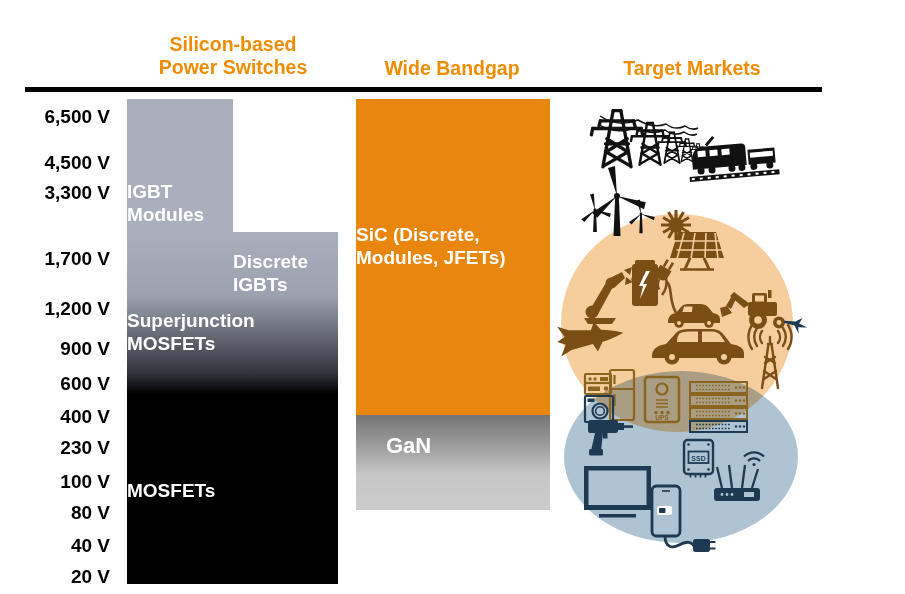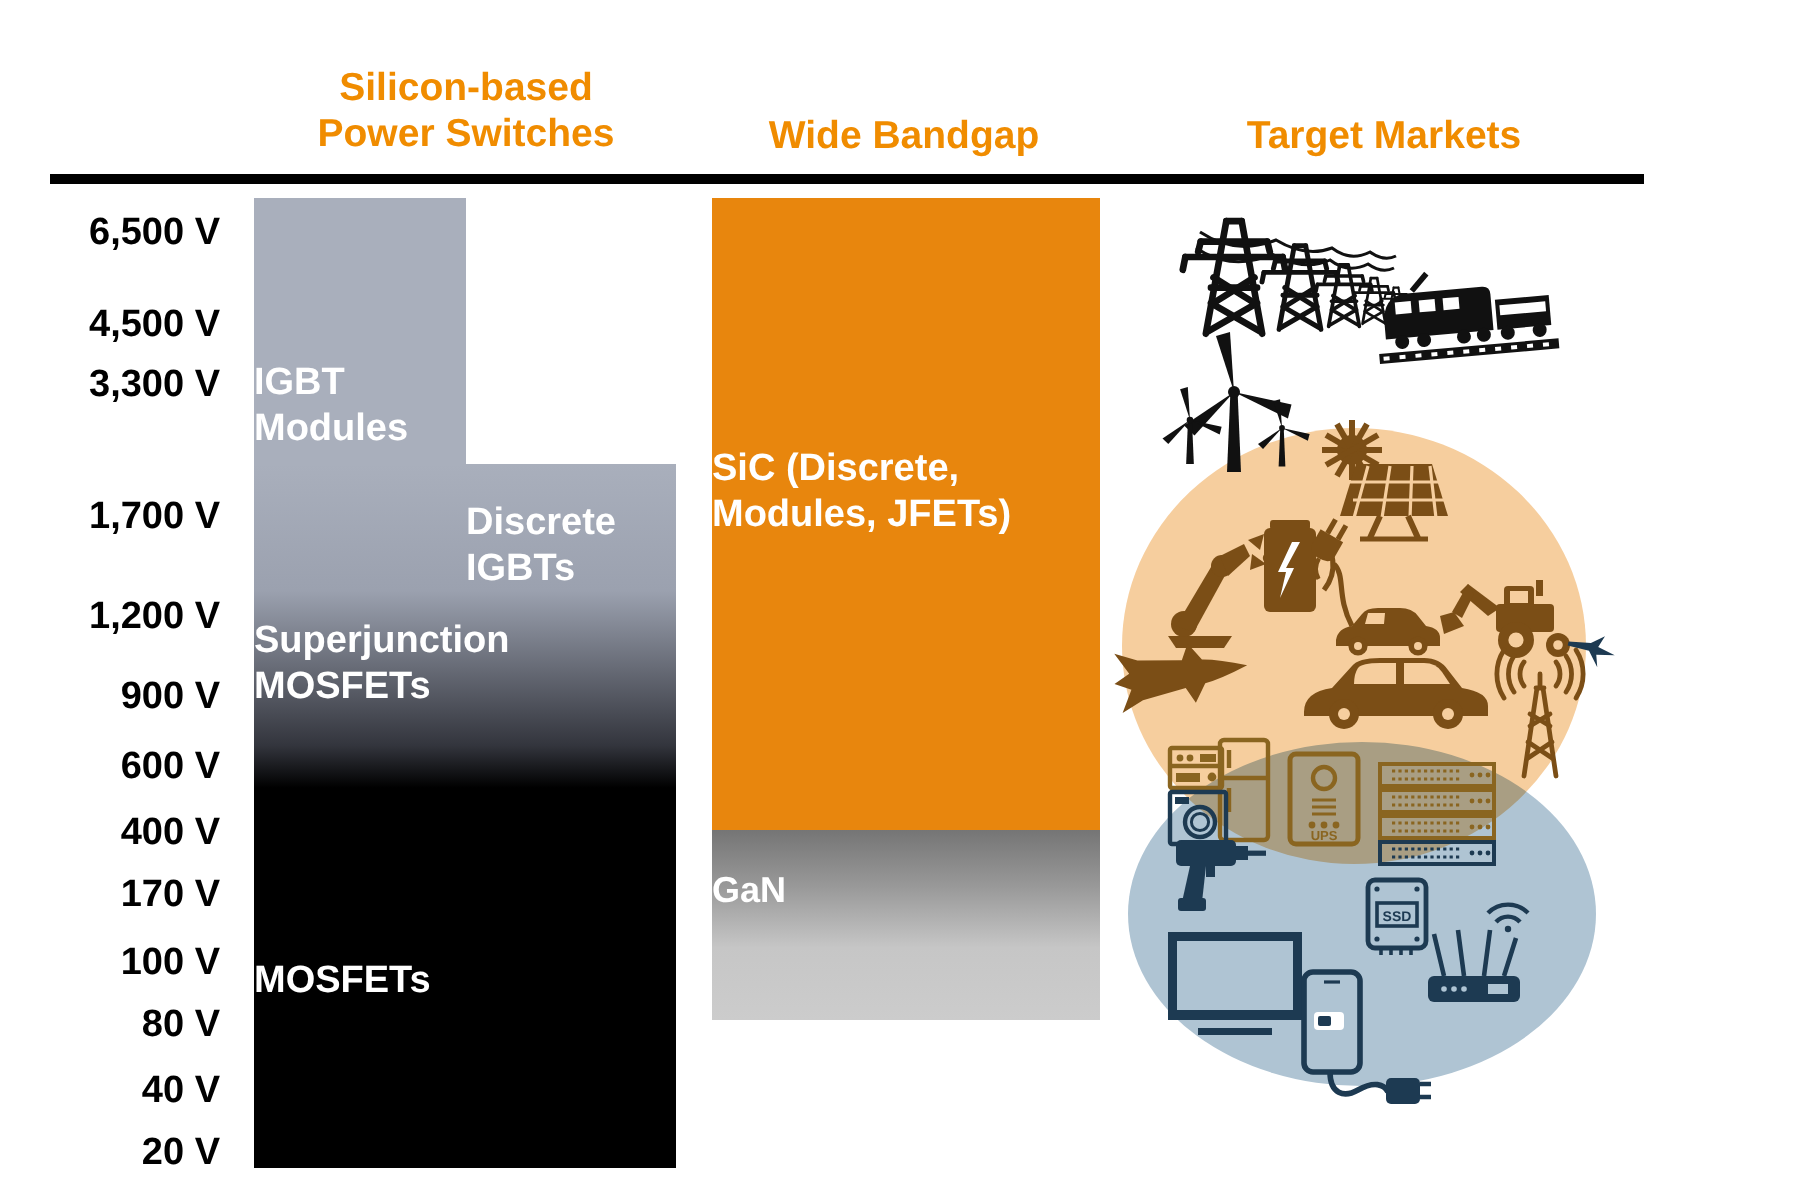--- a/index.html
+++ b/index.html
@@ -24,21 +24,21 @@
   .bar-gan        { left:356px; top:395px; width:194px; height:95px;
                     background:linear-gradient(180deg,#757575 0%,#999999 30%,#C6C6C6 62%,#CCCCCC 100%); }
 
   .blabel { position:absolute; color:#FFFFFF; font-weight:bold; 
             font-size:19px; line-height:23px; }
   .lbl-igbt { left:127px; top:160px; width:106px; }
   .lbl-digbt{ left:233px; top:230px; width:105px; }
   .lbl-sj   { left:127px; top:289px; width:211px; }
   .lbl-mos  { left:127px; top:459px; width:211px; }
   .lbl-sic  { left:356px; top:203px; width:194px; }
-  .lbl-gan  { left:356px; top:414px; width:194px; font-size:18px; }
+  .lbl-gan  { left:356px; top:414px; width:194px; font-size:22px;padding-left:30px; }
 
   .tm-svg { position:absolute; left:545px; top:78px; width:360px; height:516px; }
   .blend-multiply { mix-blend-mode:multiply; }
 </style>
 </head>
 <body>
 
 <div class="canvas">
 
   <div class="hdr hdr1">
@@ -51,21 +51,21 @@
   <div class="rule"></div>
 
   <div class="vlabel" style="top:86px">6,500 V</div>
   <div class="vlabel" style="top:132px">4,500 V</div>
   <div class="vlabel" style="top:162px">3,300 V</div>
   <div class="vlabel" style="top:228px">1,700 V</div>
   <div class="vlabel" style="top:278px">1,200 V</div>
   <div class="vlabel" style="top:318px">900 V</div>
   <div class="vlabel" style="top:353px">600 V</div>
   <div class="vlabel" style="top:386px">400 V</div>
-  <div class="vlabel" style="top:417px">170 V</div>
+  <div class="vlabel" style="top:417px">230 V</div>
   <div class="vlabel" style="top:451px">100 V</div>
   <div class="vlabel" style="top:482px">80 V</div>
   <div class="vlabel" style="top:515px">40 V</div>
   <div class="vlabel" style="top:546px">20 V</div>
 
   <div class="bar bar-igbt-top"></div>
   <div class="bar bar-si-wide"></div>
   <div class="blabel lbl-igbt">
     <div>IGBT</div>
     <div>Modules</div>

